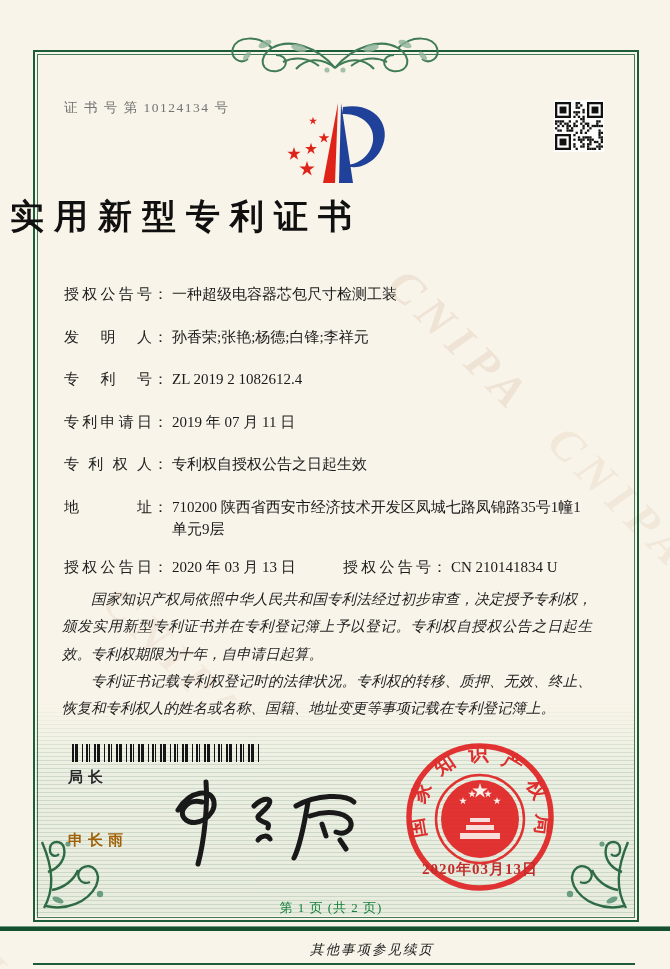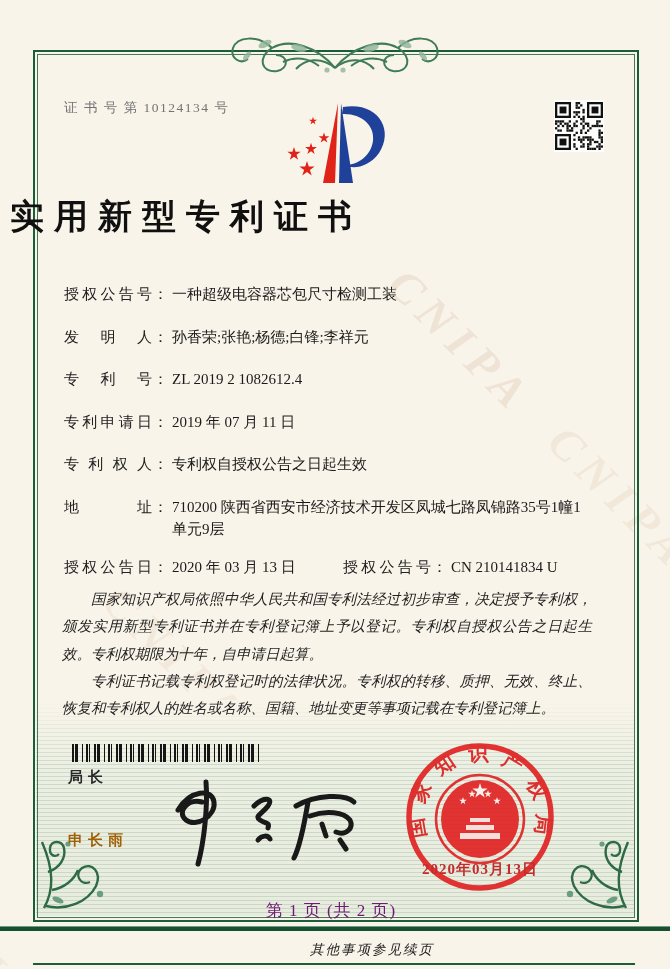--- a/index.html
+++ b/index.html
@@ -88,21 +88,21 @@
     position:absolute;left:68px;top:831px;
     font-family:"Liberation Sans","DejaVu Sans",sans-serif;
     font-size:15px;font-weight:600;letter-spacing:5px;color:#a16207;
   }
   .signature{position:absolute;left:150px;top:772px;}
   
   .seal{position:absolute;left:396px;top:733px;opacity:.93;}
   
   .page-num{
     position:absolute;left:0;top:899px;width:662px;text-align:center;
-    font-size:17px;color:#701a75;letter-spacing:1px;
+    font-size:13px;color:#15803d;letter-spacing:1px;
   }
   .separator{
     position:absolute;left:0;top:926px;width:670px;height:4px;
     background:#17502f;border-top:1px solid #6f9c82;
   }
   .note{
     position:absolute;left:0;top:941px;width:670px;text-align:center;
     font-size:13.5px;font-style:italic;color:#222;letter-spacing:2px;margin-left:37px;
   }
   .next-page-edge{

